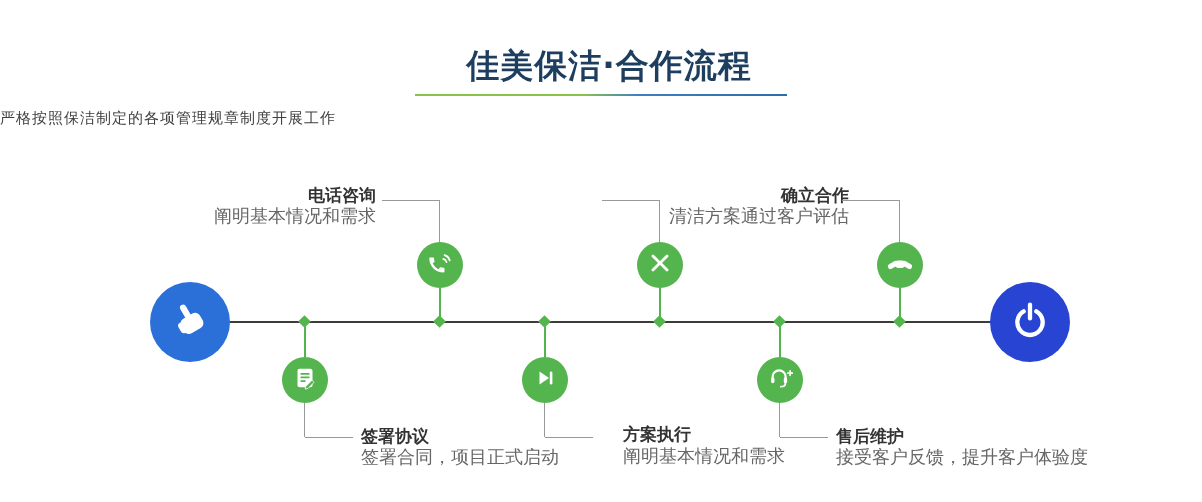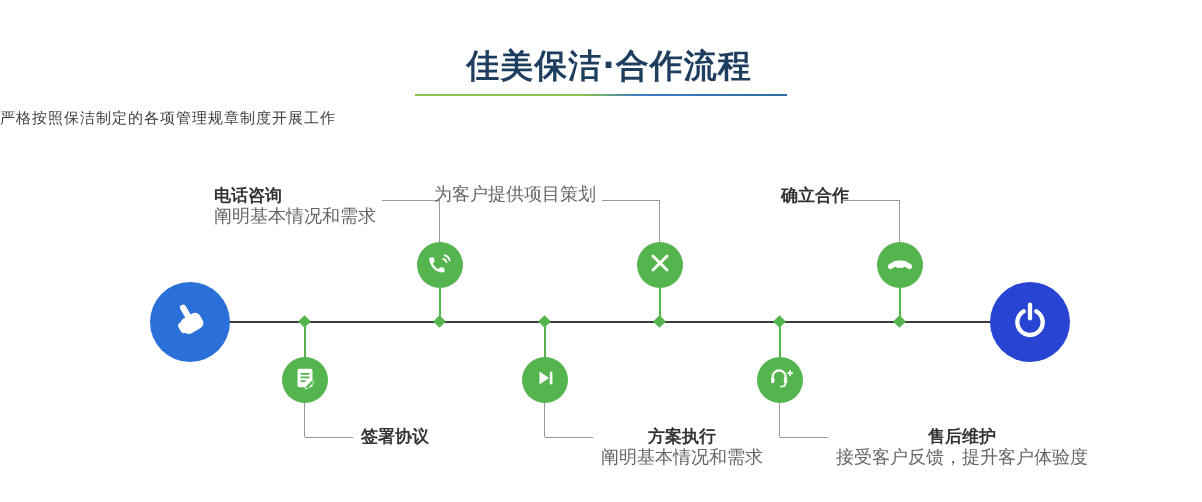--- a/index.html
+++ b/index.html
@@ -22,22 +22,22 @@
   .green-circle{position:absolute;width:46px;height:46px;border-radius:50%;background:#54b44e;
     display:flex;align-items:center;justify-content:center;}
 
   .diamond{position:absolute;width:9px;height:9px;background:#54b44e;transform:rotate(45deg);}
 
   .vline-gray{position:absolute;width:1px;background:#999;}
   .hline-gray{position:absolute;height:1px;background:#999;}
   .vline-green{position:absolute;width:2px;background:#54b44e;}
 
   .step-text{position:absolute;white-space:nowrap;}
-  .step-text.right{text-align:left;}
-  .step-text.left{text-align:center;}
+  .step-text.right{text-align:right;}
+  .step-text.left{text-align:left;}
   .step-label{font-size:17px;font-weight:bold;color:#333;line-height:22px;}
   .step-desc{font-size:18px;color:#666;line-height:20px;margin-top:0;}
 </style>
 </head>
 <body>
 
 <div class="canvas">
 
   <div class="page-title">佳美保洁·合作流程</div>
   <div class="title-divider"></div>
@@ -80,41 +80,41 @@
           <path fill="none" stroke="#fff" stroke-width="1.6" stroke-linecap="round" d="M15 8.2a4.2 4.2 0 0 1 3 3M16.2 4.8a7.2 7.2 0 0 1 4.8 4.8"></path>
         </svg>
       </span>
     </div>
     <div class="vline-green" style="left:439px;top:288px;height:34px;"></div>
     <div class="diamond" style="left:435px;top:317px;"></div>
   </div>
 
   <div>
     <div class="step-text right" style="top:184px;right:606px;">
-      <div class="step-desc">为客户提供项目策划</div>
     </div>
     <div class="hline-gray" style="left:602px;top:200px;width:58px;"></div>
     <div class="vline-gray" style="left:659px;top:200px;height:42px;"></div>
     <div class="green-circle" style="left:637px;top:242px;">
       <span>
         <svg viewBox="0 0 24 24" width="26" height="26">
           <g fill="#fff">
             <rect x="10.7" y="1.5" width="2.6" height="21" rx="1.3" transform="rotate(45 12 12)"></rect>
             <rect x="10.7" y="1.5" width="2.6" height="21" rx="1.3" transform="rotate(-45 12 12)"></rect>
           </g>
         </svg>
       </span>
     </div>
     <div class="vline-green" style="left:659px;top:288px;height:34px;"></div>
     <div class="diamond" style="left:655px;top:317px;"></div>
   </div>
 
   <div>
     <div class="step-text right" style="top:184px;right:353px;">
       <div class="step-label">确立合作</div>
+      <div class="step-desc">清洁方案通过客户评估</div>
     </div>
     <div class="hline-gray" style="left:842px;top:200px;width:58px;"></div>
     <div class="vline-gray" style="left:899px;top:200px;height:42px;"></div>
     <div class="green-circle" style="left:877px;top:242px;">
       <span>
         <svg viewBox="0 0 24 24" width="28" height="28">
           <g fill="#fff">
             <rect x="1.5" y="11.5" width="9.5" height="4.6" rx="2" transform="rotate(-28 6 14)"></rect>
             <rect x="13" y="11.5" width="9.5" height="4.6" rx="2" transform="rotate(28 18 14)"></rect>
             <rect x="8" y="9.8" width="8" height="6.4" rx="2.4"></rect>
@@ -137,37 +137,38 @@
           <rect x="7.3" y="10.6" width="9.4" height="1.7" rx="0.8" fill="#54b44e"></rect>
           <rect x="7.3" y="14.2" width="5.5" height="1.7" rx="0.8" fill="#54b44e"></rect>
           <path d="M12.8 20.4l6.2-6.2 2.1 2.1-6.2 6.2-2.7.6z" fill="#54b44e" stroke="#fff" stroke-width="0.8"></path>
         </svg>
       </span>
     </div>
     <div class="vline-gray" style="left:304px;top:403px;height:34px;"></div>
     <div class="hline-gray" style="left:305px;top:437px;width:48px;"></div>
     <div class="step-text left" style="top:425px;left:361px;">
       <div class="step-label">签署协议</div>
+      <div class="step-desc">签署合同，项目正式启动</div>
     </div>
   </div>
 
   <div>
     <div class="diamond" style="left:540px;top:317px;"></div>
     <div class="vline-green" style="left:544px;top:322px;height:35px;"></div>
     <div class="green-circle" style="left:522px;top:357px;">
       <span>
         <svg viewBox="0 0 24 24" width="24" height="24">
           <path d="M6.5 5.5l9.5 6.5-9.5 6.5z" fill="#fff"></path>
           <rect x="16.8" y="5.5" width="2.6" height="13" rx="1.3" fill="#fff"></rect>
         </svg>
       </span>
     </div>
     <div class="vline-gray" style="left:544px;top:403px;height:34px;"></div>
     <div class="hline-gray" style="left:545px;top:437px;width:48px;"></div>
-    <div class="step-text left" style="top:425px;left:601px;">
+    <div class="step-text left" style="top:425px;left:623px;font-family:Liberation Mono, monospace;">
       <div class="step-label">方案执行</div>
       <div class="step-desc">阐明基本情况和需求</div>
     </div>
   </div>
 
   <div>
     <div class="diamond" style="left:775px;top:317px;"></div>
     <div class="vline-green" style="left:779px;top:322px;height:35px;"></div>
     <div class="green-circle" style="left:757px;top:357px;">
       <span>

